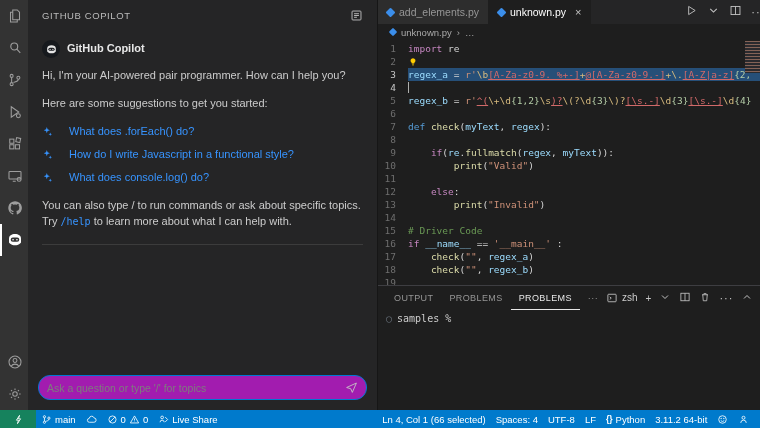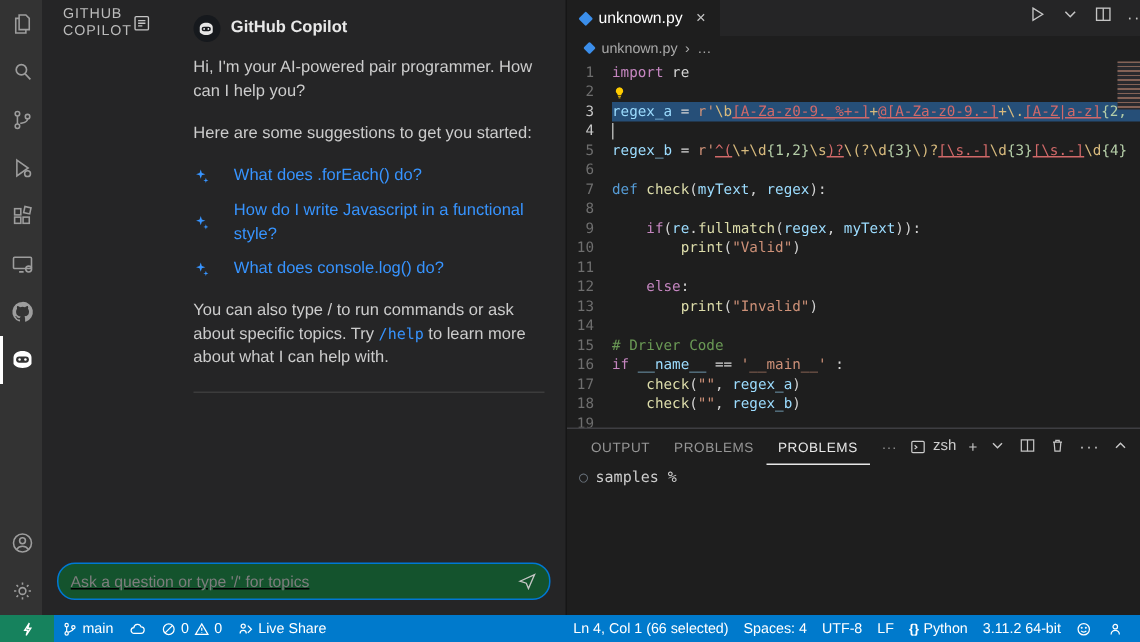--- a/index.html
+++ b/index.html
@@ -12,41 +12,41 @@
   .activity-bar { grid-column:1; grid-row:1; background:#333333; display:flex;
                   flex-direction:column; }
   .ab-item { height:32px; display:flex; align-items:center; justify-content:center;
              color:#9d9d9d; border-left:2px solid transparent; cursor:pointer; }
   .ab-item svg { width:18px; height:18px; }
   .ab-item.active { color:#ffffff; border-left-color:#ffffff; }
   .ab-spacer { flex:1; }
 
   
   .sidebar { grid-column:2; grid-row:1; background:#252526; border-right:1px solid #161616;
-             position:relative; display:flex; flex-direction:row; }
+             position:relative; display:flex; flex-direction:column; }
   .sidebar-header { height:30px; display:flex; align-items:center; padding:0 14px;
                     font-size:9.5px; letter-spacing:.6px; color:#bbbbbb; }
   .sidebar-header .hdr-actions { margin-left:auto; color:#c5c5c5; display:flex; }
   .sidebar-header svg { width:13px; height:13px; }
   .chat { padding:6px 14px 0 14px; font-size:11px; color:#cccccc; line-height:1.45; }
   .chat-head { display:flex; align-items:center; gap:7px; margin:4px 0 10px 0; }
   .avatar { width:18px; height:18px; border-radius:50%; background:#16191d;
             display:flex; align-items:center; justify-content:center; }
   .avatar svg { width:13px; height:13px; color:#e6e6e6; }
   .assistant-name { font-weight:bold; color:#e8e8e8; font-size:11px; }
   .chat p { margin-bottom:12px; }
   .suggestions { margin:2px 0 12px 0; }
   .suggestion { display:flex; align-items:center; gap:16px; color:#3794ff;
                 margin:7px 0; cursor:pointer; font-size:11px; }
   .suggestion svg { width:11px; height:11px; flex:none; }
   .hint code { font-family:"DejaVu Sans Mono", monospace; color:#3794ff; font-size:10px; }
   .chat-divider { border-top:1px solid #3c3c3c; margin:14px 0 0 0; }
   .chat-input-wrap { position:absolute; left:10px; right:10px; bottom:10px; height:25px;
-                     border:1px solid #0078d4; border-radius:12px; background:#14532d;
-                     display:flex; align-items:center; padding:0 8px;text-decoration:underline; }
+                     border:1px solid #0078d4; border-radius:12px; background:#a21caf;
+                     display:flex; align-items:center; padding:0 8px; }
   .chat-input-wrap input { flex:1; background:transparent; border:none; outline:none;
                            color:#cccccc; font-size:10.5px; font-family:"Liberation Sans",sans-serif; }
   .chat-input-wrap input::placeholder { color:#7d7d7d; }
   .send-btn { color:#c5c5c5; display:flex; cursor:pointer; }
   .send-btn svg { width:13px; height:13px; }
 
   
   .main { grid-column:3; grid-row:1; display:flex; flex-direction:column; background:#1e1e1e; }
   .tabbar { height:24px; background:#252526; display:flex; align-items:stretch; flex:none; }
   .tab { display:flex; align-items:center; gap:5px; padding:0 9px; font-size:10.5px;
@@ -242,20 +242,24 @@
       <span class="send-btn">
         <svg viewBox="0 0 16 16" fill="none" stroke="currentColor" stroke-width="1.1">
           <path d="M2 8l12-5.5L9 14l-1.8-4.4L2 8z"></path>
         </svg>
       </span>
     </div>
   </aside>
 
   <main class="main">
     <div class="tabbar">
+      <div class="tab">
+        <span class="file-diamond"></span>
+        <span>add_elements.py</span>
+      </div>
       <div class="tab active">
         <span class="file-diamond"></span>
         <span>unknown.py</span>
         <span class="tab-close">×</span>
       </div>
       <div class="editor-actions">
         <span>
           <svg viewBox="0 0 16 16" fill="none" stroke="currentColor" stroke-width="1.1">
             <path d="M4.5 3l8 5-8 5z"></path>
             </svg>

